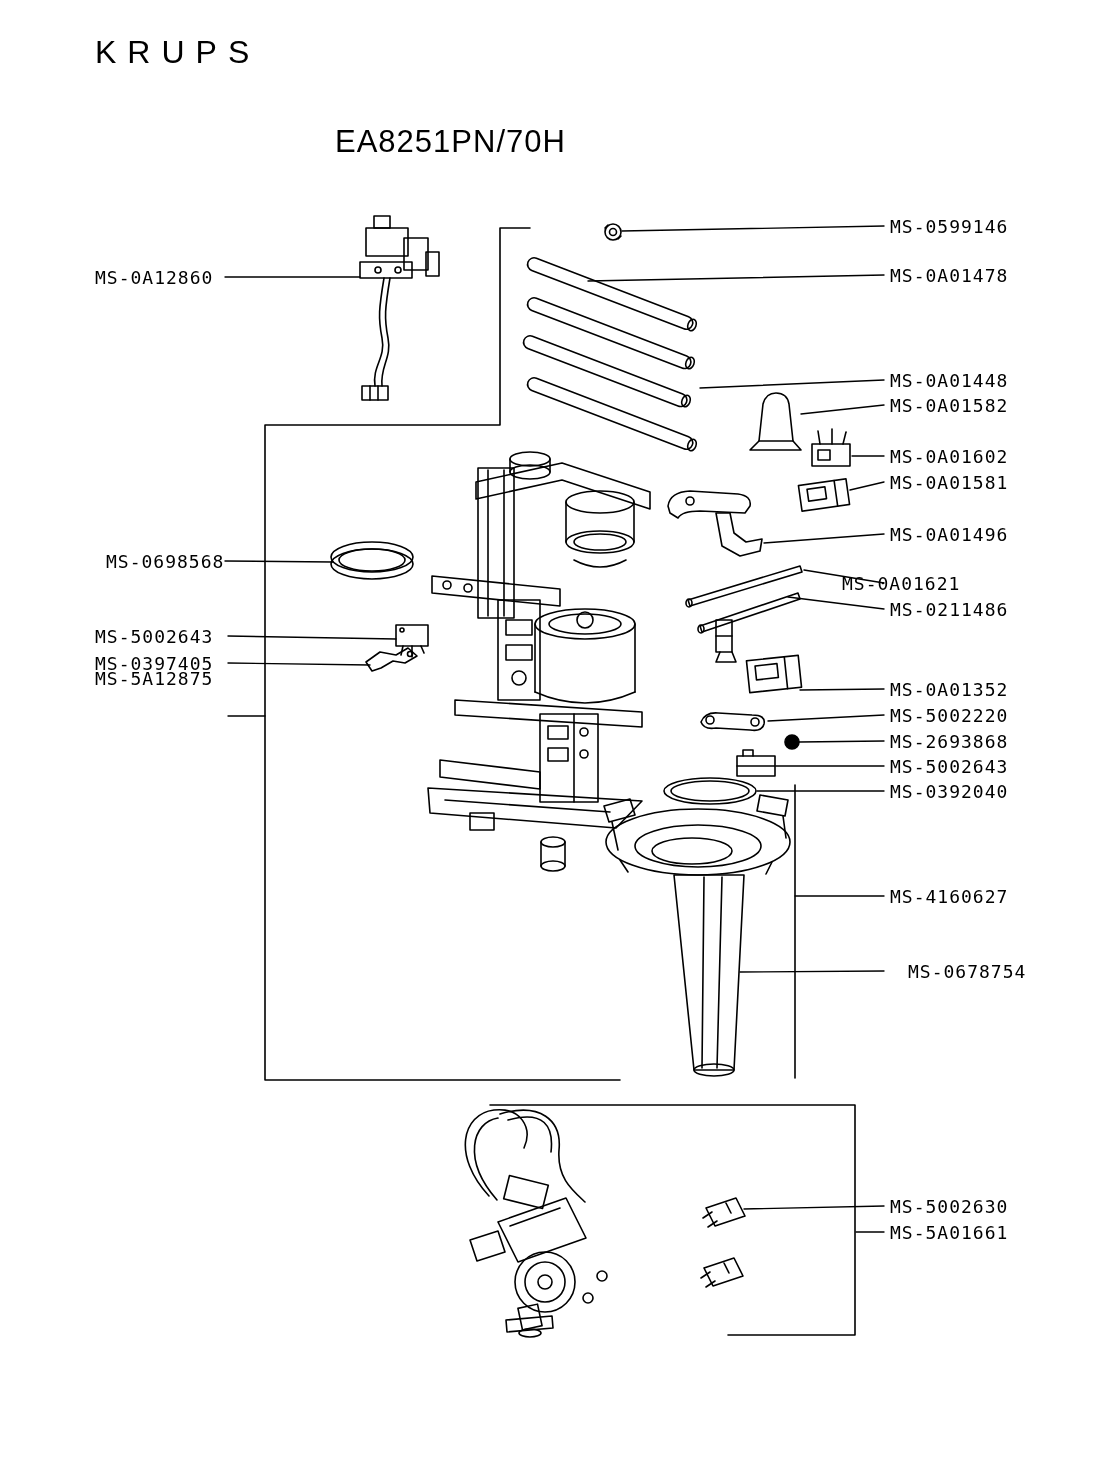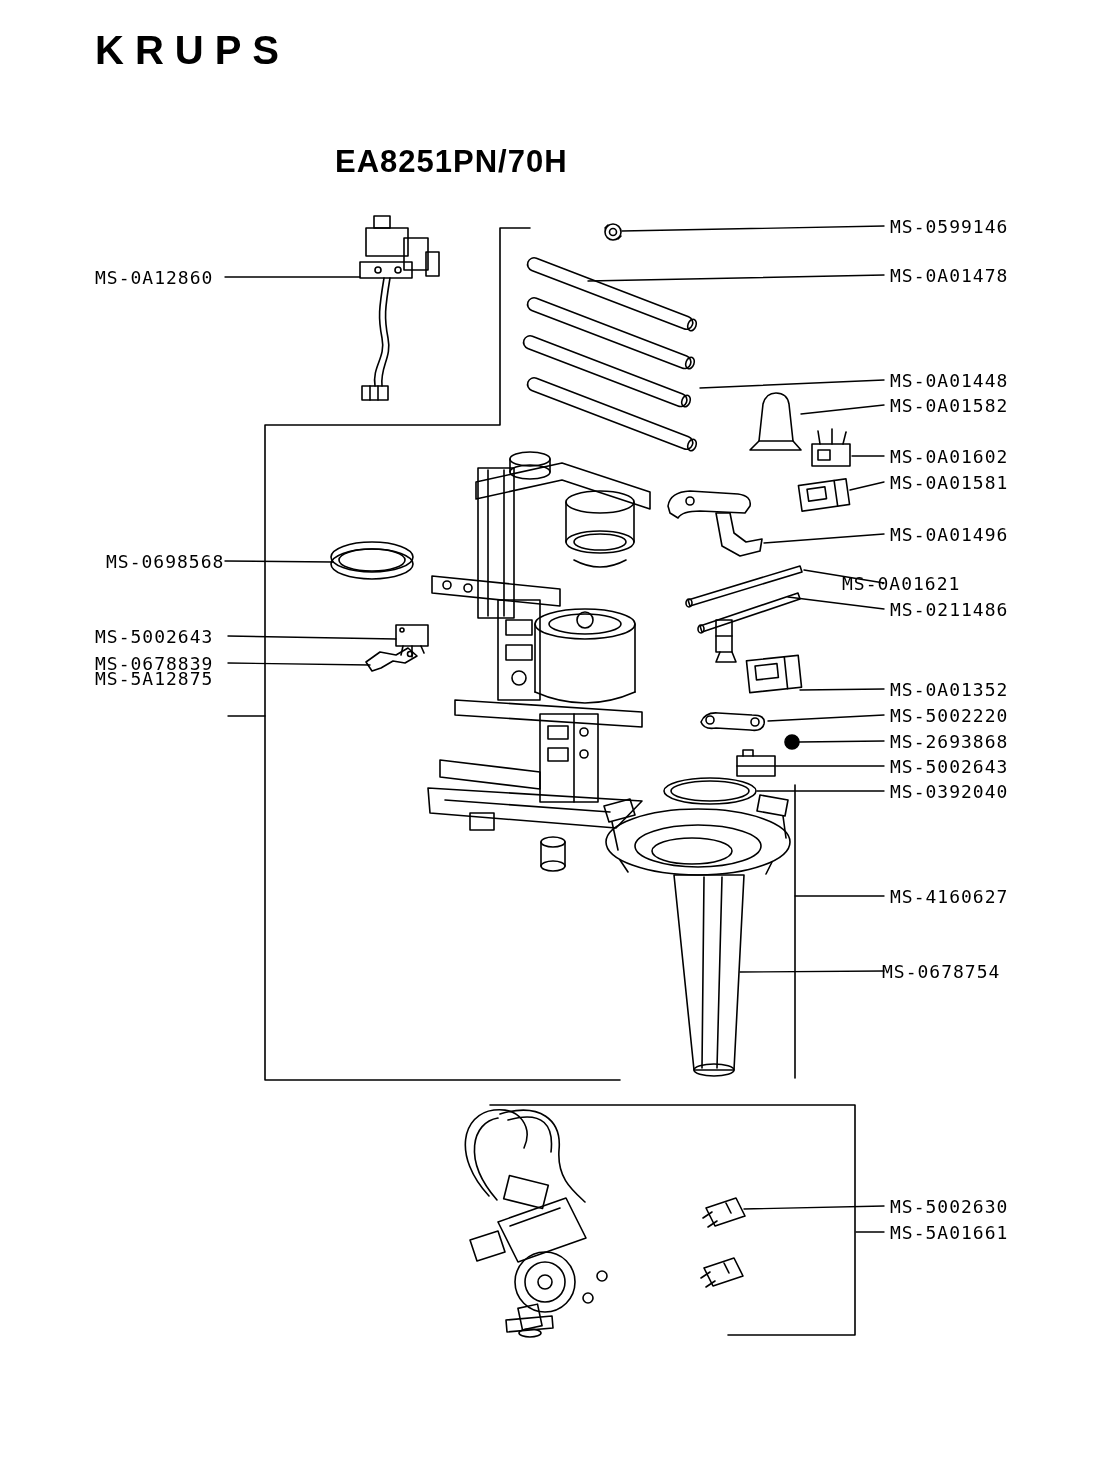--- a/index.html
+++ b/index.html
@@ -1,21 +1,21 @@
 <!DOCTYPE html>
 <html><head>
 <meta charset="utf-8">
 <style>
   html,body{margin:0;padding:0;background:#fff;}
   #page{position:relative;width:1100px;height:1481px;background:#ffffff;overflow:hidden;
         font-family:"Liberation Sans",sans-serif;color:#000;}
-  .brand{position:absolute;left:95px;top:28px;font-weight:bold;font-size:40px;
+  .brand{position:absolute;left:95px;top:34px;font-weight:normal;font-size:32px;
          letter-spacing:11px;font-family:"Liberation Sans",sans-serif;}
-  .model{position:absolute;left:335px;top:124px;font-weight:bold;font-size:31px;
-         letter-spacing:1px;font-family:"Liberation Sans",sans-serif;margin-top:20px;}
+  .model{position:absolute;left:335px;top:124px;font-weight:normal;font-size:31px;
+         letter-spacing:1px;font-family:"Liberation Sans",sans-serif;}
   .lbl{position:absolute;font-family:"DejaVu Sans Mono",monospace;font-weight:normal;
        font-size:18px;letter-spacing:1px;white-space:nowrap;line-height:21px;}
   svg{position:absolute;left:0;top:0;}
 </style>
 </head>
 <body>
 
 <div id="page">
 
   <svg width="1100" height="1481" viewBox="0 0 1100 1481">
@@ -260,35 +260,35 @@
 
     </g>
   </svg>
 
   <div class="brand">KRUPS</div>
   <div class="model">EA8251PN/70H</div>
 
   <div class="lbl" style="left:95px;top:267px">MS-0A12860</div>
   <div class="lbl" style="left:106px;top:551px">MS-0698568</div>
   <div class="lbl" style="left:95px;top:626px">MS-5002643</div>
-  <div class="lbl" style="left:95px;top:653px">MS-0678839</div>
+  <div class="lbl" style="left:95px;top:653px">MS-0397405</div>
   <div class="lbl" style="left:95px;top:668px">MS-5A12875</div>
 
   <div class="lbl" style="left:890px;top:216px">MS-0599146</div>
   <div class="lbl" style="left:890px;top:265px">MS-0A01478</div>
   <div class="lbl" style="left:890px;top:370px">MS-0A01448</div>
   <div class="lbl" style="left:890px;top:395px">MS-0A01582</div>
   <div class="lbl" style="left:890px;top:446px">MS-0A01602</div>
   <div class="lbl" style="left:890px;top:472px">MS-0A01581</div>
   <div class="lbl" style="left:890px;top:524px">MS-0A01496</div>
   <div class="lbl" style="left:842px;top:573px">MS-0A01621</div>
   <div class="lbl" style="left:890px;top:599px">MS-0211486</div>
   <div class="lbl" style="left:890px;top:679px">MS-0A01352</div>
   <div class="lbl" style="left:890px;top:705px">MS-5002220</div>
   <div class="lbl" style="left:890px;top:731px">MS-2693868</div>
   <div class="lbl" style="left:890px;top:756px">MS-5002643</div>
   <div class="lbl" style="left:890px;top:781px">MS-0392040</div>
   <div class="lbl" style="left:890px;top:886px">MS-4160627</div>
-  <div class="lbl" style="left:882px;top:961px">MS-0678754</div>
+  <div class="lbl" style="left:908px;top:961px">MS-0678754</div>
   <div class="lbl" style="left:890px;top:1196px">MS-5002630</div>
   <div class="lbl" style="left:890px;top:1222px">MS-5A01661</div>
 
 </div>
 
 </body></html>

